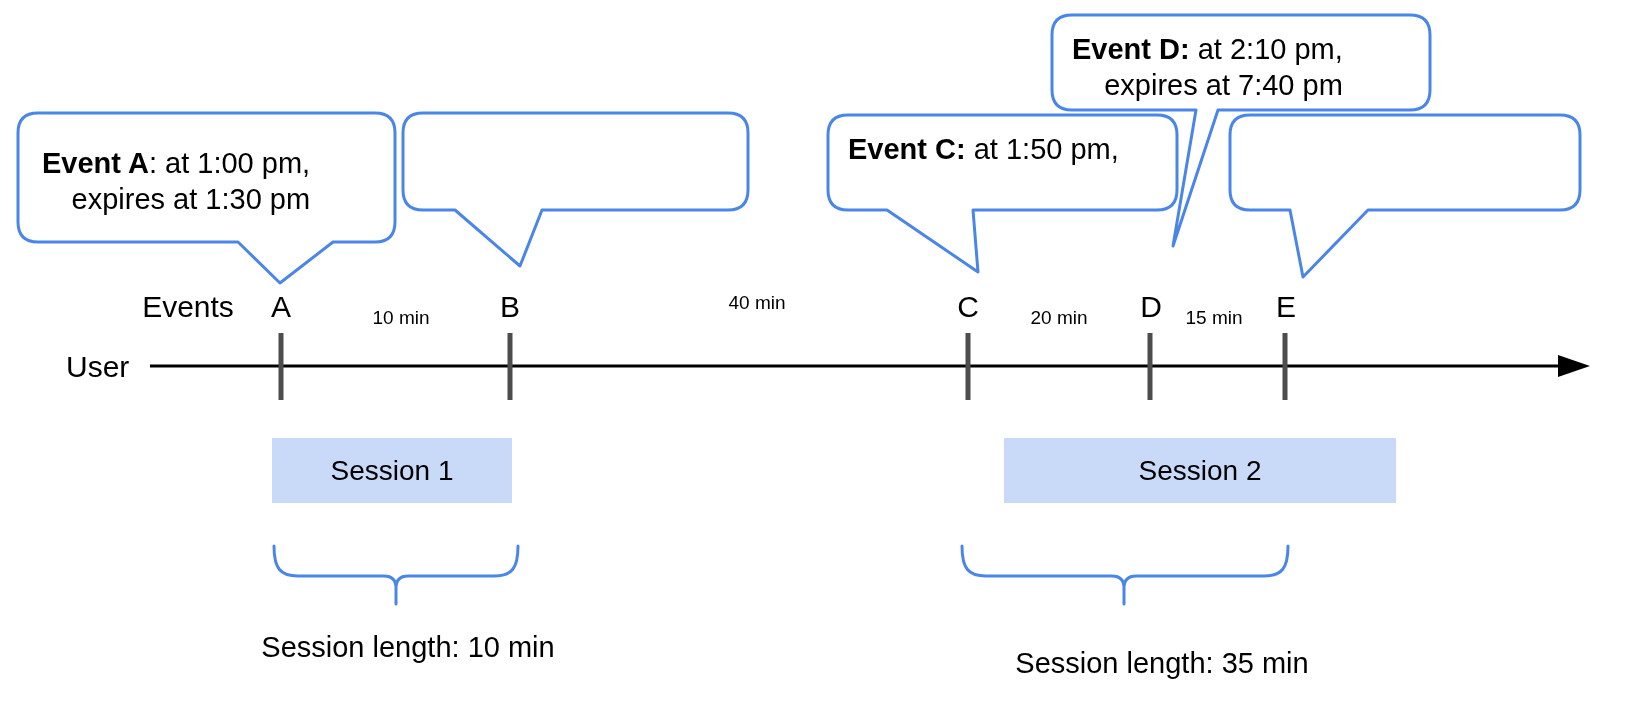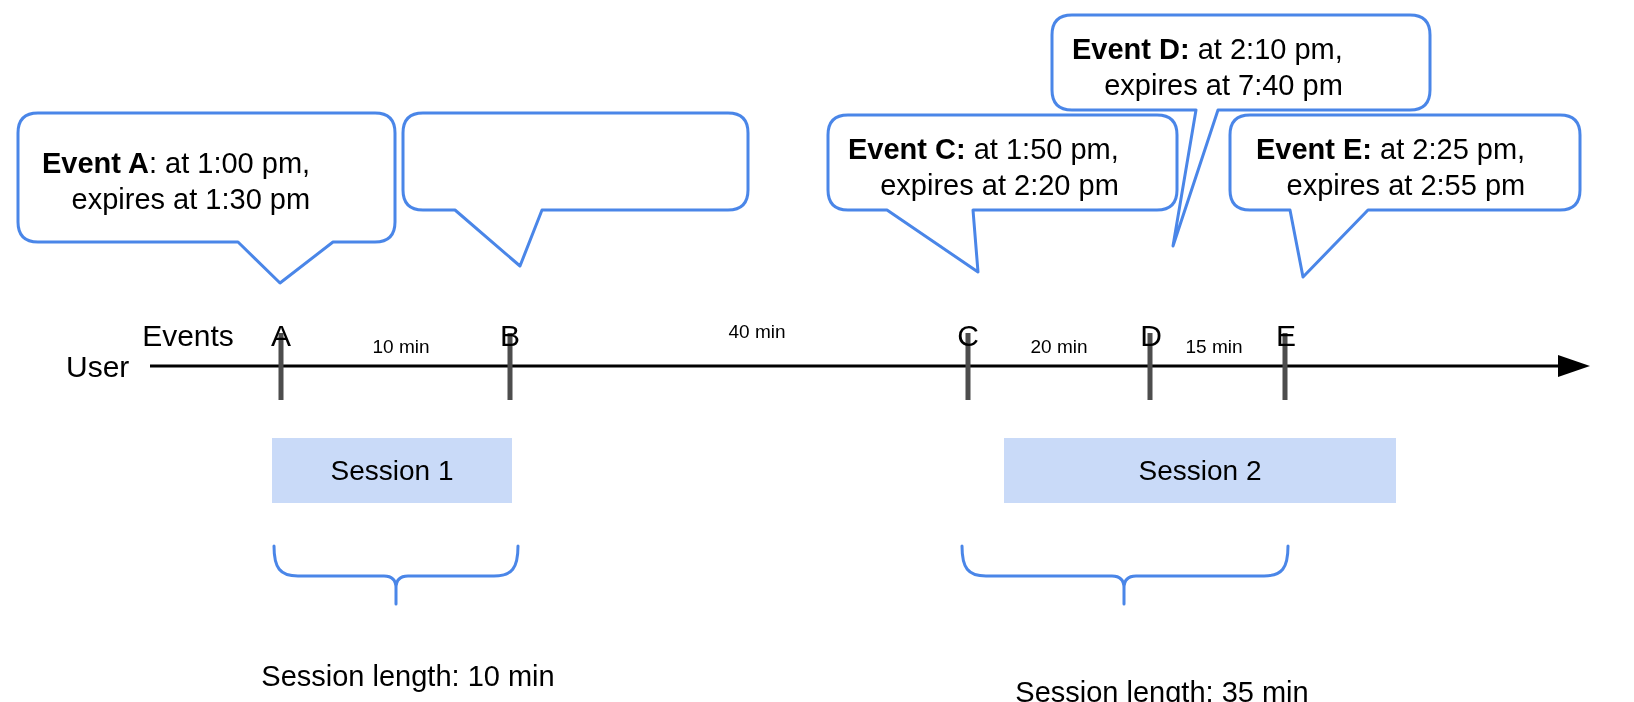--- a/index.html
+++ b/index.html
@@ -20,21 +20,21 @@
     overflow: hidden;
   }
   svg.linework { position: absolute; left: 0; top: 0; }
   .bubble-shape { fill: #ffffff; stroke: var(--accent); stroke-width: 3; stroke-linejoin: round; }
   .brace-path { fill: none; stroke: var(--accent); stroke-width: 3; stroke-linecap: round; stroke-linejoin: round; }
   .tick-rect { fill: var(--tick); }
   .axis-line { stroke: var(--ink); stroke-width: 3; }
   .arrowhead { fill: var(--ink); }
 
   .abs { position: absolute; text-align: right; }
-  .cx { transform: translateX(-50%); white-space: nowrap; margin-top: 29px; }
+  .cx { transform: translateX(-50%); white-space: nowrap; }
 
   .bubble-text { font-size: 29px; line-height: 36px; }
   .bubble-text .line { white-space: nowrap; }
   .bubble-text b { font-weight: 700; }
 
   .big-label { font-size: 30px; line-height: 30px; }
   .tick-letter { font-size: 30px; line-height: 30px; }
   .interval-label { font-size: 19px; line-height: 23px; }
 
   .session-box {
@@ -70,29 +70,24 @@
     <path class="brace-path" d="M 274 546 C 274 568 280 576 298 576 L 384 576 C 392 576 396 580 396 588 L 396 604 L 396 588 C 396 580 400 576 408 576 L 494 576 C 512 576 518 568 518 546"></path>
     <path class="brace-path" d="M 962 546 C 962 568 968 576 986 576 L 1112 576 C 1120 576 1124 580 1124 588 L 1124 604 L 1124 588 C 1124 580 1128 576 1136 576 L 1264 576 C 1282 576 1288 568 1288 546"></path>
   </svg>
 
   <div class="abs bubble-text" style="left:42px; top:145px;">
     <div class="line"><b>Event A</b><span>: at 1:00 pm,</span></div>
     <div class="line">expires at 1:30 pm</div>
   </div>
   <div class="abs bubble-text" style="left:848px; top:131px;">
     <div class="line"><b>Event C:</b><span> at 1:50 pm,</span></div>
-    <div class="line">expires at 2:20 pm</div>
   </div>
   <div class="abs bubble-text" style="left:1072px; top:31px;">
     <div class="line"><b>Event D:</b><span> at 2:10 pm,</span></div>
     <div class="line">expires at 7:40 pm</div>
-  </div>
-  <div class="abs bubble-text" style="left:1256px; top:131px;">
-    <div class="line"><b>Event E:</b><span> at 2:25 pm,</span></div>
-    <div class="line">expires at 2:55 pm</div>
   </div>
 
   <div class="abs big-label cx" style="left:188px; top:292px;">Events</div>
   <div class="abs big-label" style="left:66px; top:352px;">User</div>
 
   <div class="abs tick-letter cx" style="left:281px; top:292px;">A</div>
   <div class="abs tick-letter cx" style="left:510px; top:292px;">B</div>
   <div class="abs tick-letter cx" style="left:968px; top:292px;">C</div>
   <div class="abs tick-letter cx" style="left:1151px; top:292px;">D</div>
   <div class="abs tick-letter cx" style="left:1286px; top:292px;">E</div>

